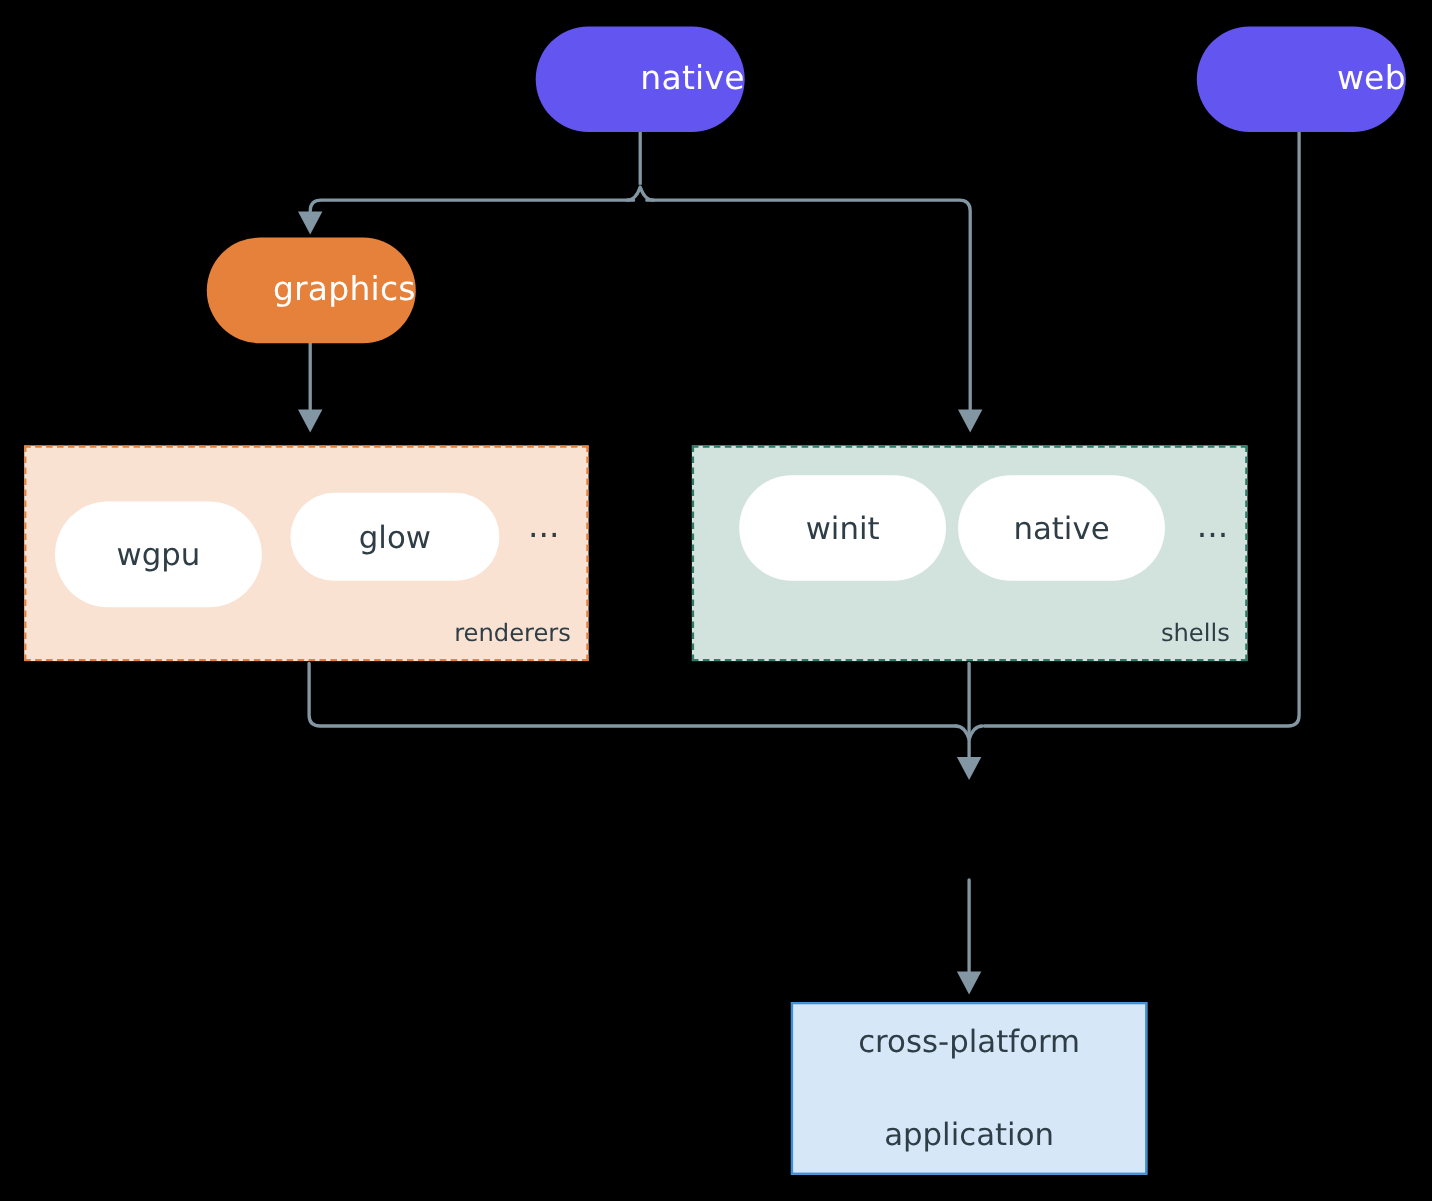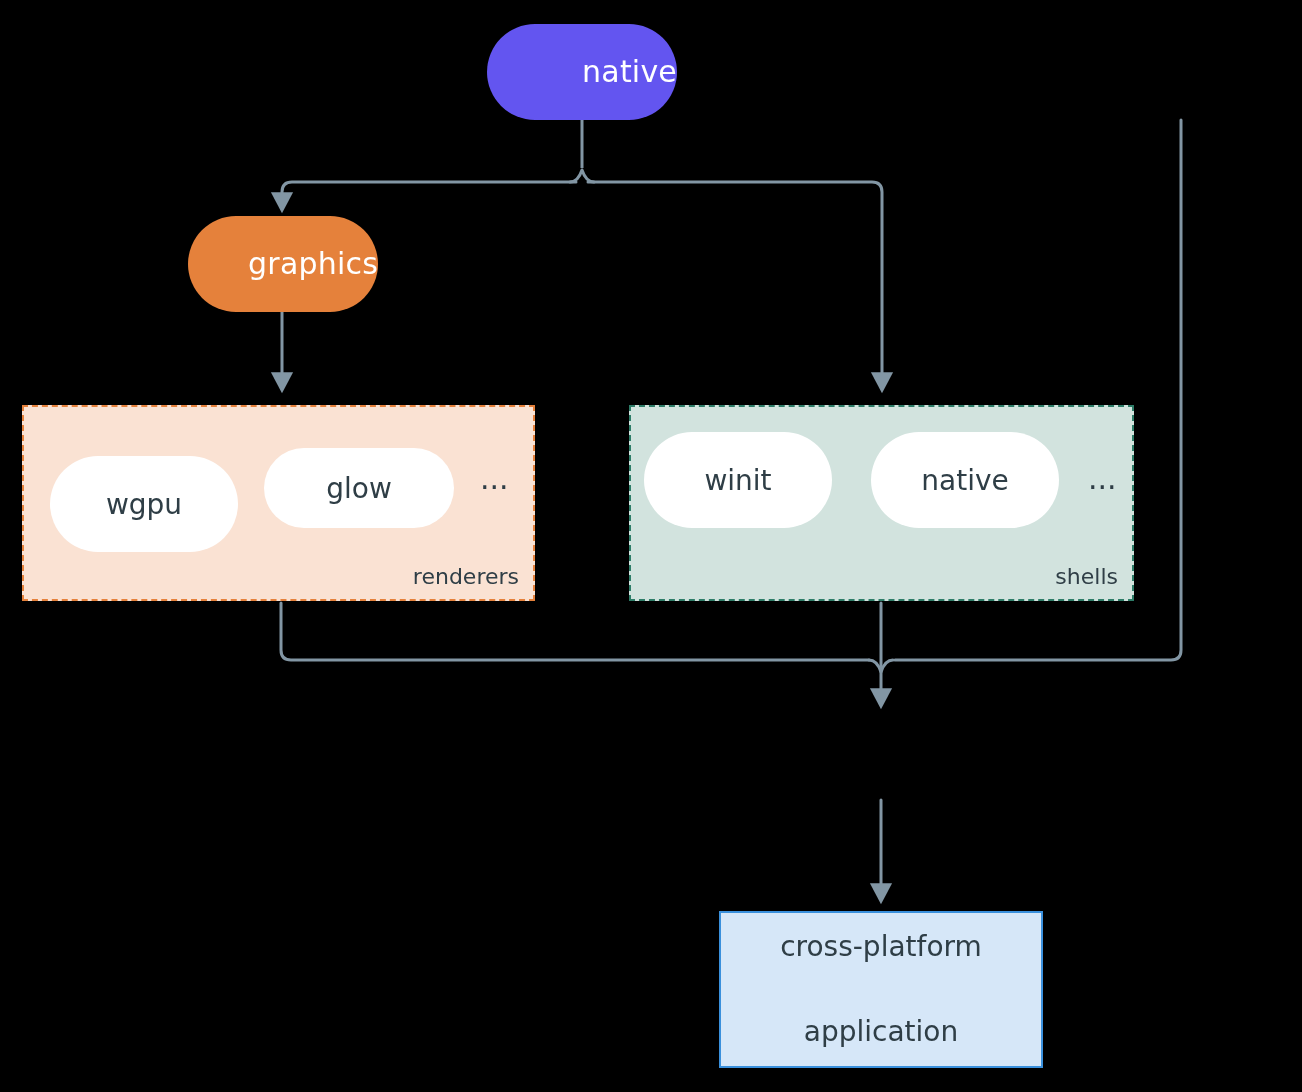--- a/index.html
+++ b/index.html
@@ -77,21 +77,21 @@
     align-items: center;
     justify-content: center;
     background: #ffffff;
     border-radius: 999px;
     color: #2F3E46;
     font-size: 28px;
     box-sizing: border-box;
   }
   .leaf-wgpu   { left: 50px;  top: 432px; width: 188px; height: 96px; margin-top: 24px; }
   .leaf-glow   { left: 264px; top: 448px; width: 190px; height: 80px; }
-  .leaf-winit  { left: 644px; top: 432px; width: 188px; height: 96px; }
+  .leaf-winit  { left: 672px; top: 432px; width: 188px; height: 96px; }
   .leaf-glutin { left: 871px; top: 432px; width: 188px; height: 96px; }
 
   .ellipsis {
     position: absolute;
     color: #2F3E46;
     font-size: 30px;
     line-height: 1;
   }
   .ell-renderers { left: 480px; top: 464px; }
   .ell-shells    { left: 1088px; top: 464px; }
@@ -143,20 +143,23 @@
 
     <path d="M869,660 Q877,660 881,672 Q885,660 893,660" fill="none" stroke="#8296A4" stroke-width="3" stroke-linecap="round" stroke-linejoin="round"></path>
 
     <path d="M881,800 L881,897" fill="none" stroke="#8296A4" stroke-width="3" stroke-linecap="round" marker-end="url(#arrowhead)"></path>
   </svg>
 
   <div class="node pill node-native">
     <span>native</span>
   </div>
 
+  <div class="node pill node-web">
+    <span>web</span>
+  </div>
 
   <div class="node pill node-graphics">
     <span>graphics</span>
   </div>
 
   <div class="subgraph sg-renderers">
     <span class="subgraph-label">renderers</span>
   </div>
   <div class="leaf leaf-wgpu">
     <span>wgpu</span>

